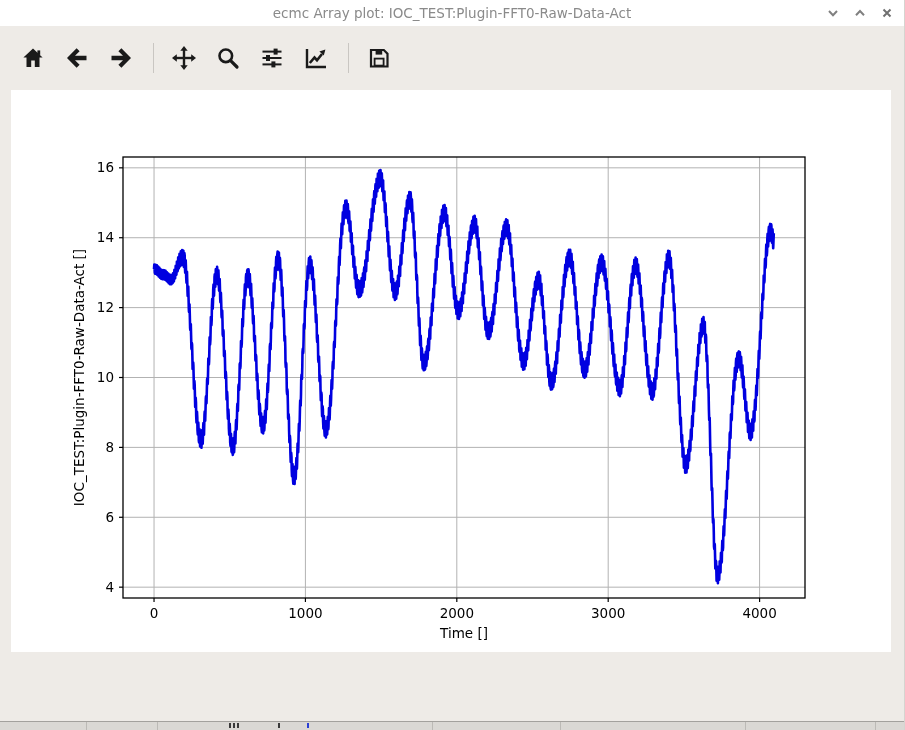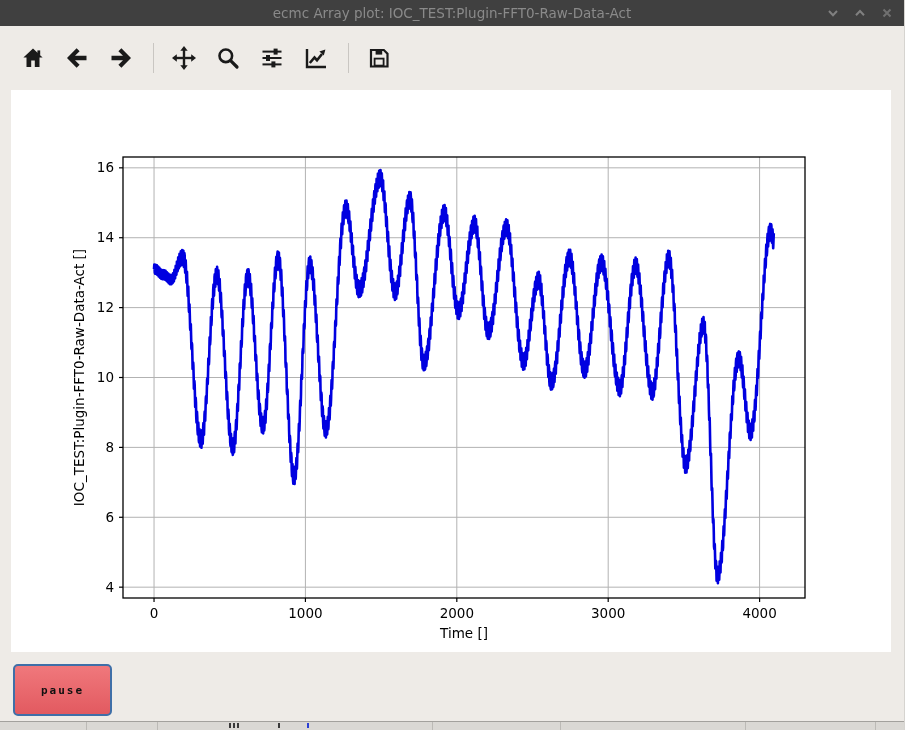--- a/index.html
+++ b/index.html
@@ -1,19 +1,19 @@
 <!DOCTYPE html>
 <html><head>
 <meta charset="utf-8">
 <style>
   html,body{margin:0;padding:0;}
   body{font-family:"DejaVu Sans","Liberation Sans",sans-serif;background:#d0cecb;}
   .window{position:relative;width:905px;height:730px;background:#eeebe7;overflow:hidden;
           border-right:1px solid #d6d4d0;box-sizing:border-box;}
-  .titlebar{position:absolute;left:0;top:0;width:100%;height:26px;background:#404040;}
+  .titlebar{position:absolute;left:0;top:0;width:100%;height:26px;background:#ffffff;}
   .title-text{position:absolute;left:0;right:0;top:0;height:26px;line-height:26px;
               text-align:center;font-size:13.5px;color:#8a8a8a;}
   .win-controls{position:absolute;right:8px;top:0;height:26px;display:flex;align-items:center;gap:9px;}
   .win-btn{width:18px;height:20px;display:flex;align-items:center;justify-content:center;cursor:default;}
   .toolbar{position:absolute;left:0;top:26px;width:100%;height:64px;display:flex;
            align-items:center;padding-left:21px;box-sizing:border-box;}
   .tb-btn{width:24px;height:24px;margin-right:20px;display:flex;align-items:center;justify-content:center;}
   .tb-sep{width:1px;height:30px;background:#c9c6c2;margin:0 18px 0 0;}
   .figure{position:absolute;left:11px;top:90px;width:880px;height:562px;background:#ffffff;}
   .pause-btn{position:absolute;left:13px;top:664px;width:99px;height:52px;border-radius:5px;
@@ -174,23 +174,20 @@
         <text x="103" y="222.1109350237718" text-anchor="end" font-size="13.5px" fill="#000">12</text>
         <line x1="108" y1="147.72187004754352" x2="112" y2="147.72187004754352" stroke="#000" stroke-width="1.2"></line>
         <text x="103" y="152.22187004754352" text-anchor="end" font-size="13.5px" fill="#000">14</text>
         <line x1="108" y1="77.8328050713153" x2="112" y2="77.8328050713153" stroke="#000" stroke-width="1.2"></line>
         <text x="103" y="82.3328050713153" text-anchor="end" font-size="13.5px" fill="#000">16</text>
         <text x="453" y="548" text-anchor="middle" font-size="13.5px" fill="#000">Time []</text>
         <text x="73" y="287.5" text-anchor="middle" font-size="13.5px" fill="#000" transform="rotate(-90 73 287.5)">IOC_TEST:Plugin-FFT0-Raw-Data-Act []</text>
       </svg>
   </div>
 
-  <div class="pause-btn">
-    <span>pause</span>
-  </div>
 
   <div class="taskbar" id="taskbar">
       <div class="tb-line" style="left: 86px;"></div>
       <div class="tb-line" style="left: 157px;"></div>
       <div class="tb-line" style="left: 432px;"></div>
       <div class="tb-line" style="left: 560px;"></div>
       <div class="tb-line" style="left: 745px;"></div>
       <div class="tb-line" style="left: 875px;"></div>
       <div class="tb-mark" style="left: 229px; background: rgb(58, 58, 58);"></div>
       <div class="tb-mark" style="left: 233px; background: rgb(58, 58, 58);"></div>

